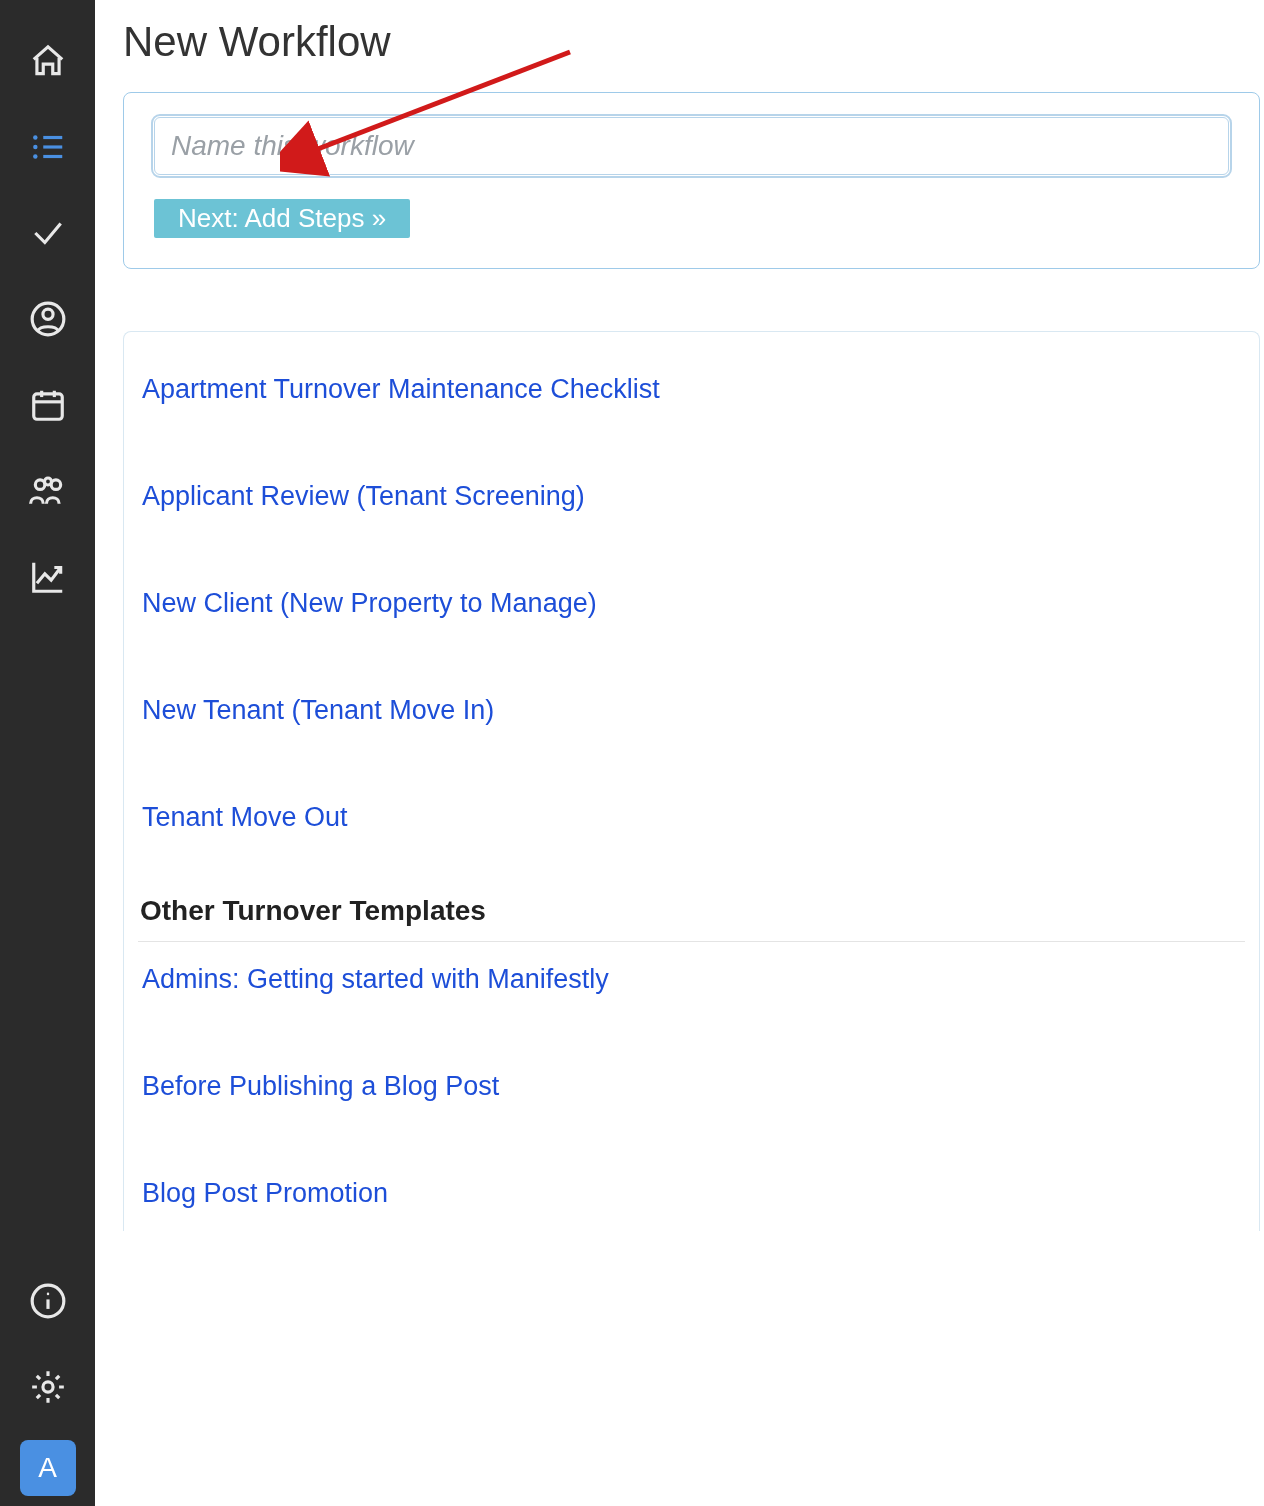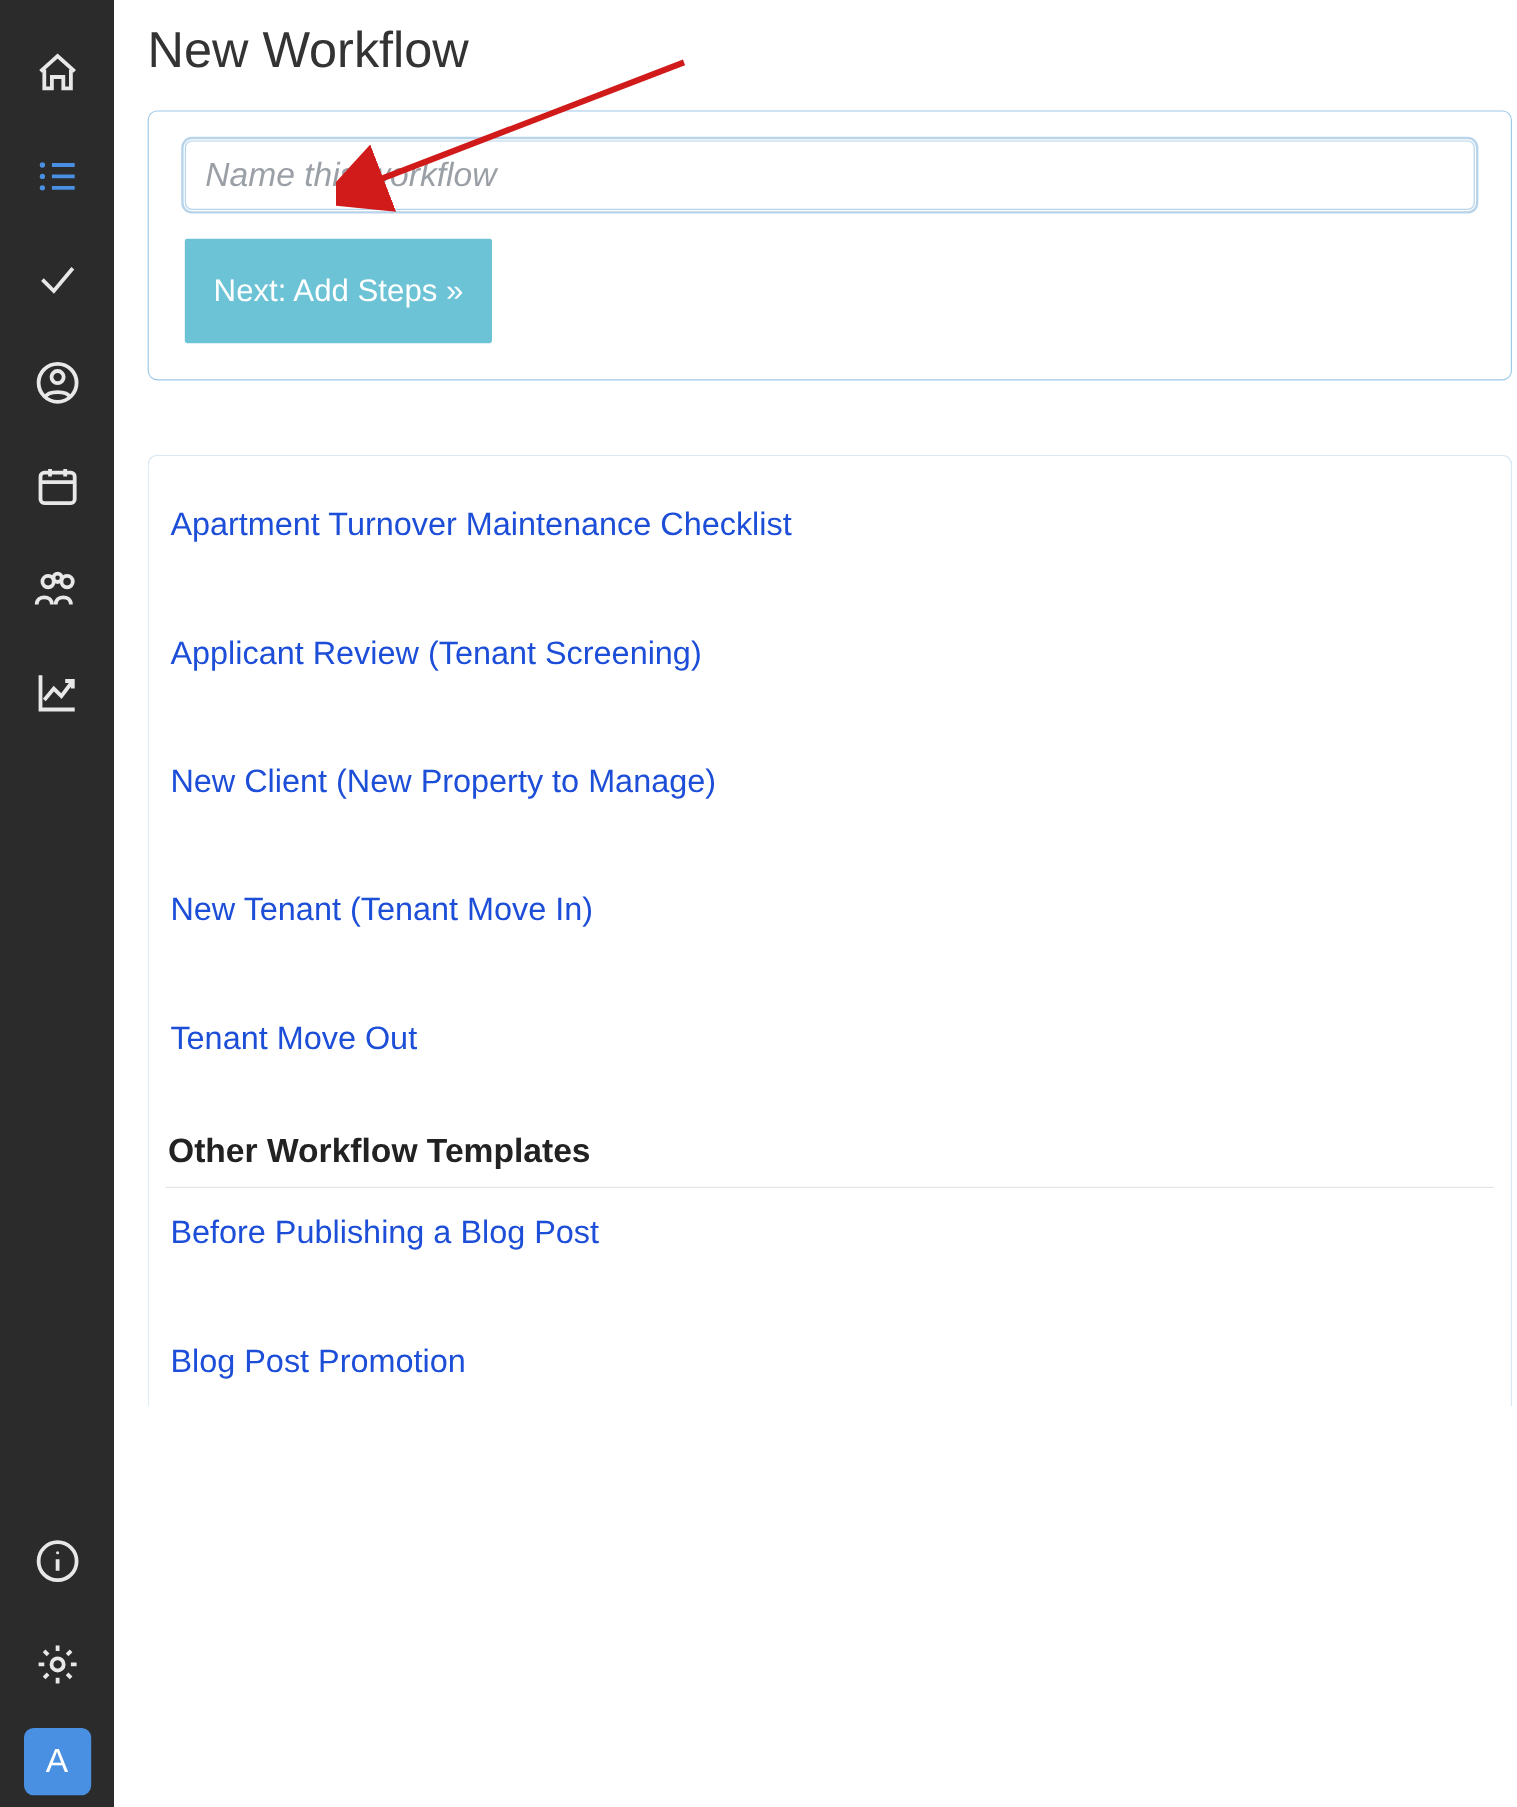--- a/index.html
+++ b/index.html
@@ -86,21 +86,21 @@
       color: #7f1d1d;
       margin-bottom: 24px;
       font-style: italic;
     }
     .name-input::placeholder { color: #9aa0a6; }
     .next-btn {
       background: #6cc3d5;
       color: #fff;
       border: none;
       font-size: 26px;
-      padding: 28px 24px;
+      padding: 4px 24px;
       cursor: pointer;
       border-radius: 2px;
     }
 
     .templates-card {
       border: 1px solid #d9e8f2;
       border-top-color: #d9e8f2;
       border-radius: 8px 8px 0 0;
       padding: 20px 14px 0 14px;
       background: #fff;
@@ -220,22 +220,23 @@
   </div>
 
   <div class="templates-card">
 
     <div class="template-item">Apartment Turnover Maintenance Checklist</div>
     <div class="template-item">Applicant Review (Tenant Screening)</div>
     <div class="template-item">New Client (New Property to Manage)</div>
     <div class="template-item">New Tenant (Tenant Move In)</div>
     <div class="template-item">Tenant Move Out</div>
 
-    <div class="section-heading secondary">Other Workflow Templates</div>
-
+    <div class="section-heading secondary">Other Turnover Templates</div>
+
+    <div class="template-item">Admins: Getting started with Manifestly</div>
     <div class="template-item">Before Publishing a Blog Post</div>
     <div class="template-item">Blog Post Promotion</div>
   </div>
 </div>
 
 <svg class="arrow-overlay" width="310" height="140">
   <defs>
     <marker id="ah" markerWidth="12" markerHeight="12" refX="2" refY="6" orient="auto">
       <path d="M0,0 L12,6 L0,12 Z" fill="#d11a1a"></path>
     </marker>

